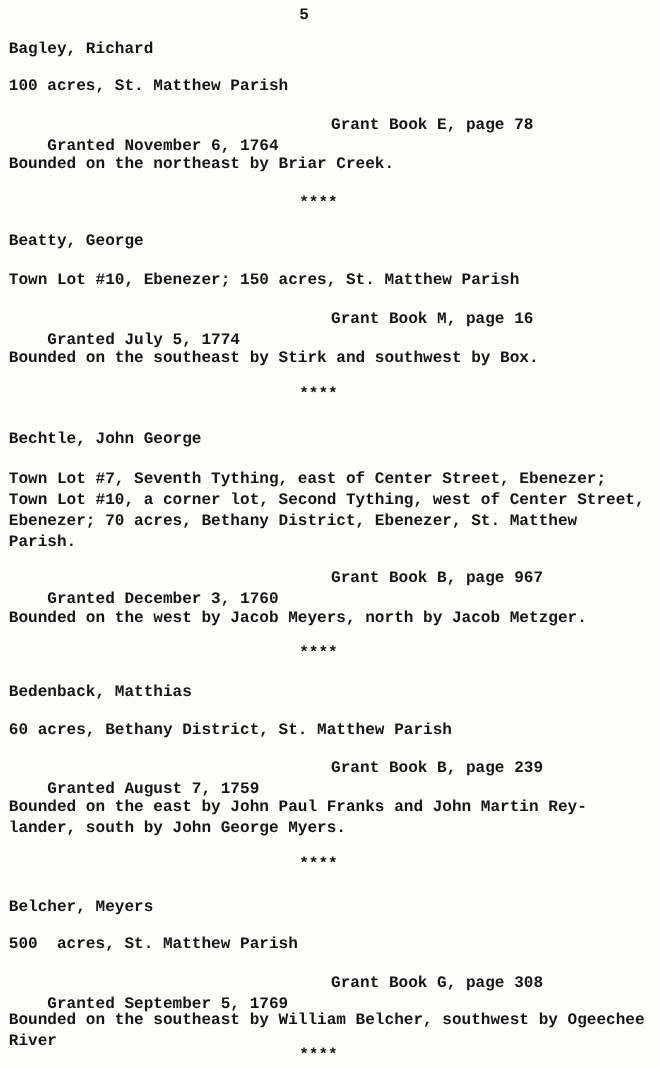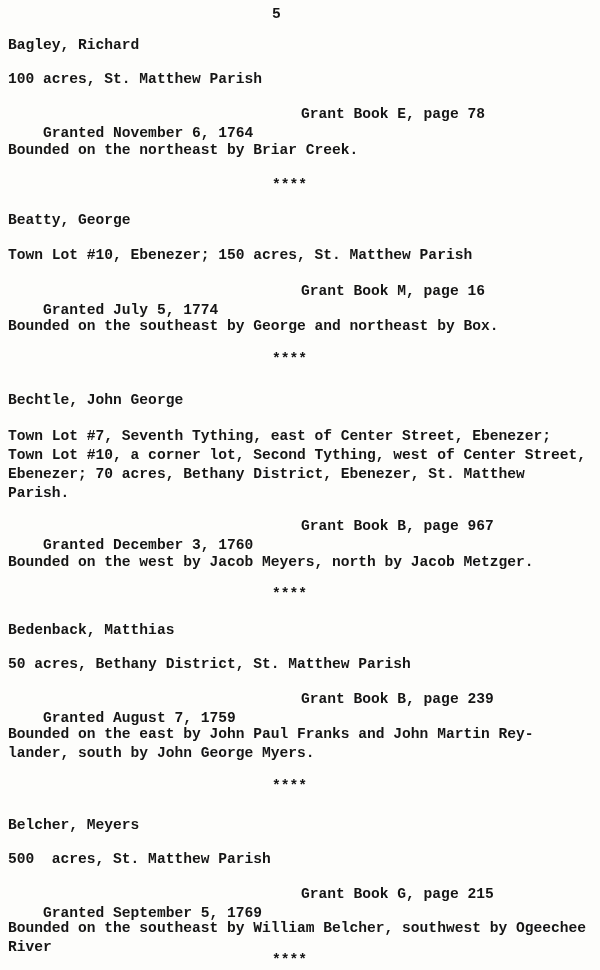--- a/index.html
+++ b/index.html
@@ -54,48 +54,48 @@
   </div>
   <div class="line" style="top:141px">Bounded on the northeast by Briar Creek.</div>
   <div class="line col2" style="top:176px">****</div>
 
   <div class="line" style="top:211px">Beatty, George</div>
   <div class="line" style="top:246px">Town Lot #10, Ebenezer; 150 acres, St. Matthew Parish</div>
   <div class="line" style="top:282px">
     <span>Granted July 5, 1774</span>
     <span class="grant-book">Grant Book M, page 16</span>
   </div>
-  <div class="line" style="top:317px">Bounded on the southeast by George and northeast by Box.</div>
+  <div class="line" style="top:317px">Bounded on the southeast by Stirk and southwest by Box.</div>
   <div class="line col2" style="top:350px">****</div>
 
   <div class="line" style="top:391px">Bechtle, John George</div>
   <div class="line" style="top:427px">Town Lot #7, Seventh Tything, east of Center Street, Ebenezer;</div>
   <div class="line" style="top:446px">Town Lot #10, a corner lot, Second Tything, west of Center Street,</div>
   <div class="line" style="top:465px">Ebenezer; 70 acres, Bethany District, Ebenezer, St. Matthew</div>
   <div class="line" style="top:484px">Parish.</div>
   <div class="line" style="top:517px">
     <span>Granted December 3, 1760</span>
     <span class="grant-book">Grant Book B, page 967</span>
   </div>
   <div class="line" style="top:553px">Bounded on the west by Jacob Meyers, north by Jacob Metzger.</div>
   <div class="line col2" style="top:585px">****</div>
 
   <div class="line" style="top:621px">Bedenback, Matthias</div>
-  <div class="line" style="top:655px">50 acres, Bethany District, St. Matthew Parish</div>
+  <div class="line" style="top:655px">60 acres, Bethany District, St. Matthew Parish</div>
   <div class="line" style="top:690px">
     <span>Granted August 7, 1759</span>
     <span class="grant-book">Grant Book B, page 239</span>
   </div>
   <div class="line" style="top:725px">Bounded on the east by John Paul Franks and John Martin Rey-</div>
   <div class="line" style="top:744px">lander, south by John George Myers.</div>
   <div class="line col2" style="top:777px">****</div>
 
   <div class="line" style="top:816px">Belcher, Meyers</div>
   <div class="line" style="top:850px">500  acres, St. Matthew Parish</div>
   <div class="line" style="top:885px">
     <span>Granted September 5, 1769</span>
-    <span class="grant-book">Grant Book G, page 215</span>
+    <span class="grant-book">Grant Book G, page 308</span>
   </div>
   <div class="line" style="top:919px">Bounded on the southeast by William Belcher, southwest by Ogeechee</div>
   <div class="line" style="top:938px">River</div>
   <div class="line col2" style="top:951px">****</div>
 
 </div>
 
 </body></html>

